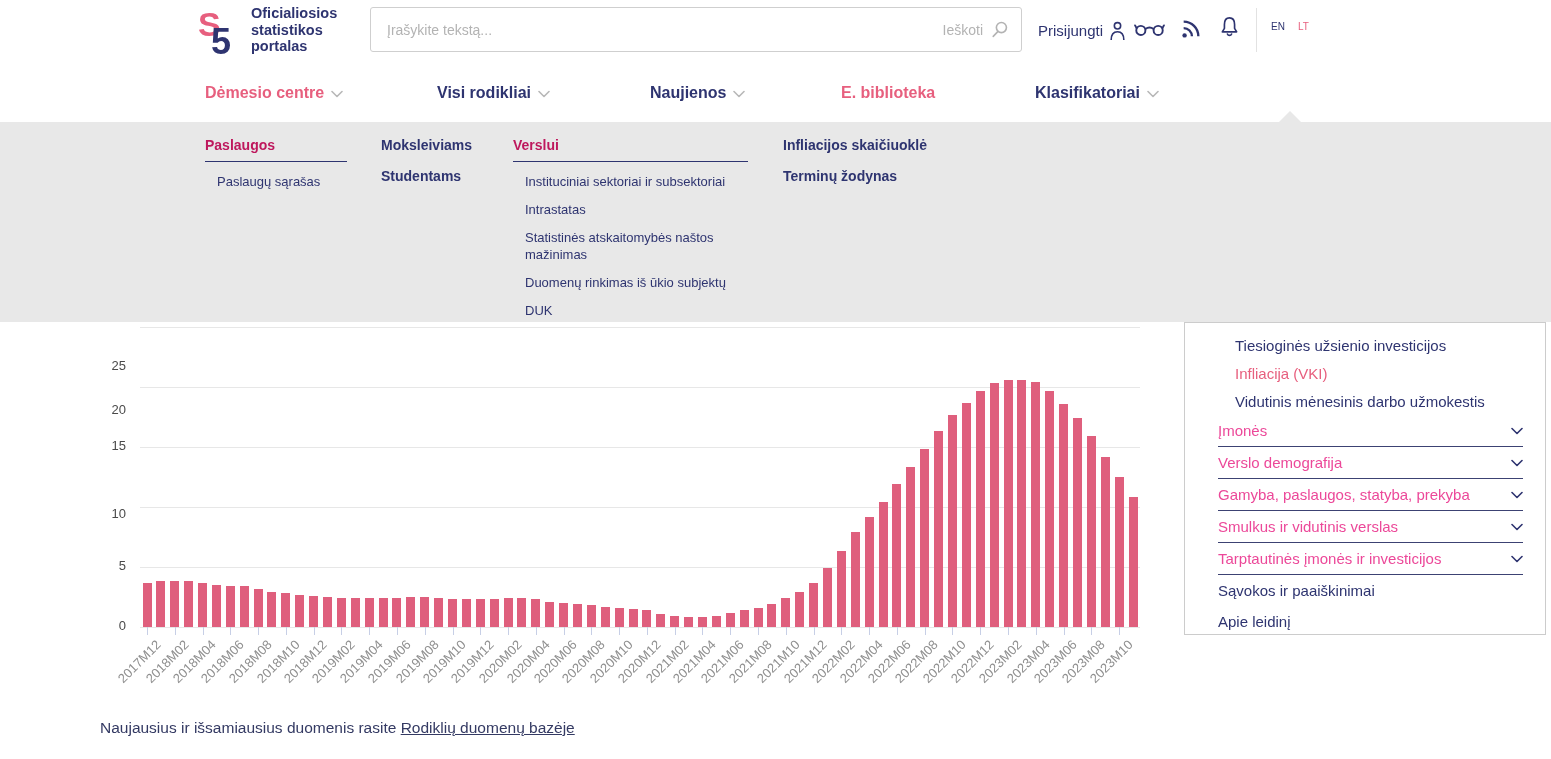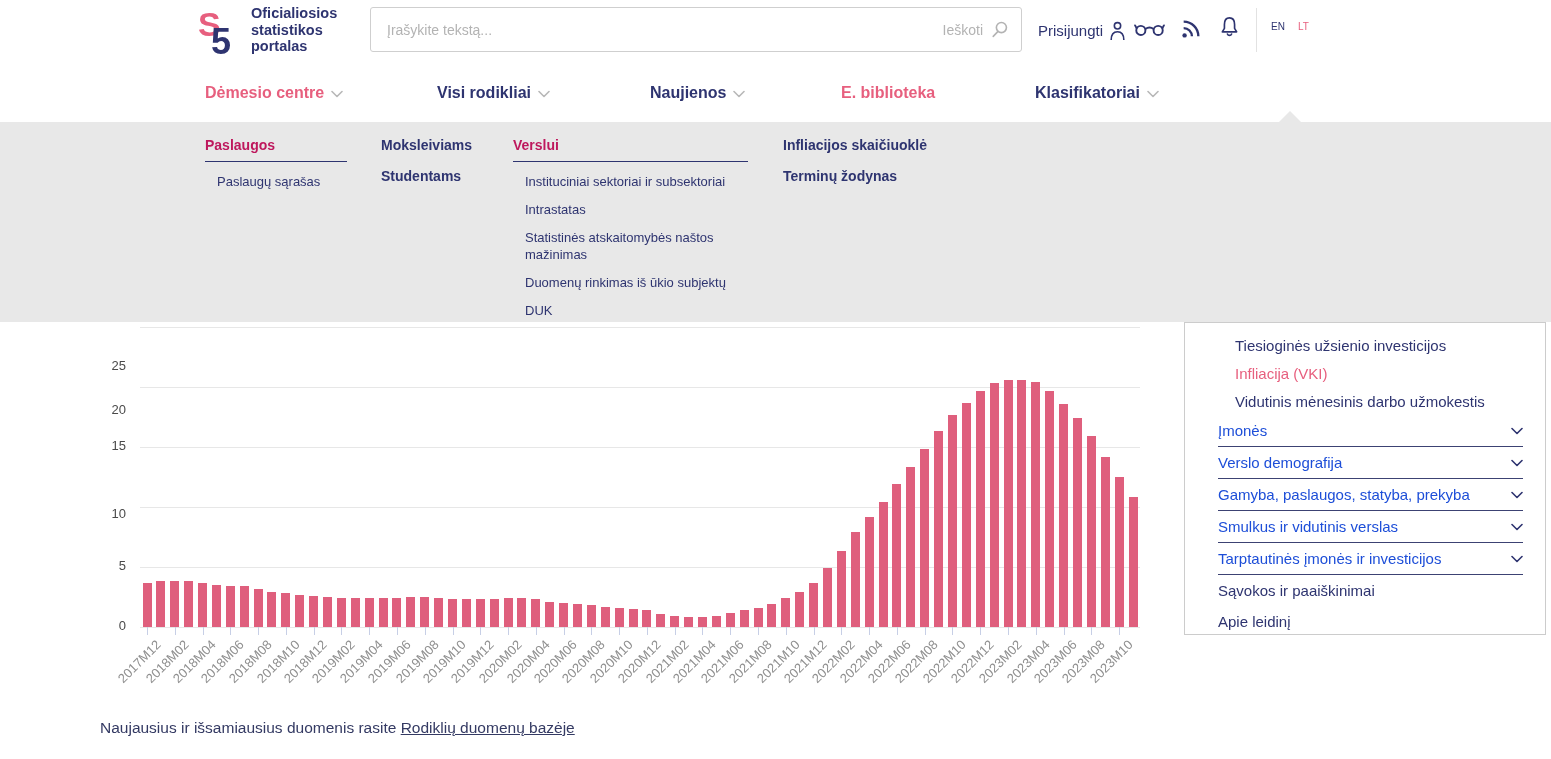--- a/index.html
+++ b/index.html
@@ -48,21 +48,21 @@
   .ylab{position:absolute;right:0;font-size:13px;color:#4a4a4a;}
   .xlabels{position:absolute;left:140px;top:637px;width:1000px;height:70px;z-index:1;}
   .xlab{position:absolute;top:0;white-space:nowrap;transform:rotate(-45deg);transform-origin:100% 0;font-size:13px;color:#8f8f8f;}
   
   .note{position:absolute;left:100px;top:719px;font-size:15.5px;color:#343a63;z-index:1;}
   .note a{color:#343a63;text-decoration:underline;cursor:pointer;}
   
   .sidebar{position:absolute;left:1184px;top:322px;width:362px;height:313px;background:#fff;border:1px solid #cccccc;box-sizing:border-box;z-index:20;padding-top:8px;}
   .sb-link{margin-left:50px;height:28px;display:flex;align-items:center;font-size:15px;color:#2e3470;cursor:pointer;}
   .sb-link.active{color:#e75f7e;}
-  .sb-acc{margin:0 22px 0 33px;height:31px;display:flex;align-items:center;justify-content:space-between;border-bottom:1px solid #3c4273;font-size:15px;color:#1d4ed8;cursor:pointer;}
+  .sb-acc{margin:0 22px 0 33px;height:31px;display:flex;align-items:center;justify-content:space-between;border-bottom:1px solid #3c4273;font-size:15px;color:#ec4899;cursor:pointer;}
   .sb-plain{margin-left:33px;height:31px;display:flex;align-items:center;font-size:15px;color:#2e3470;cursor:pointer;}
   .sb-chev{color:#2e3470;}
 </style>
 </head>
 <body>
 
 <div class="hdr">
   <div class="logo">
     <svg width="46" height="52" viewBox="0 0 46 52">
       <text x="1" y="32" font-size="34" font-weight="bold" fill="#e75f7e" font-family="Liberation Sans,sans-serif">S</text>

